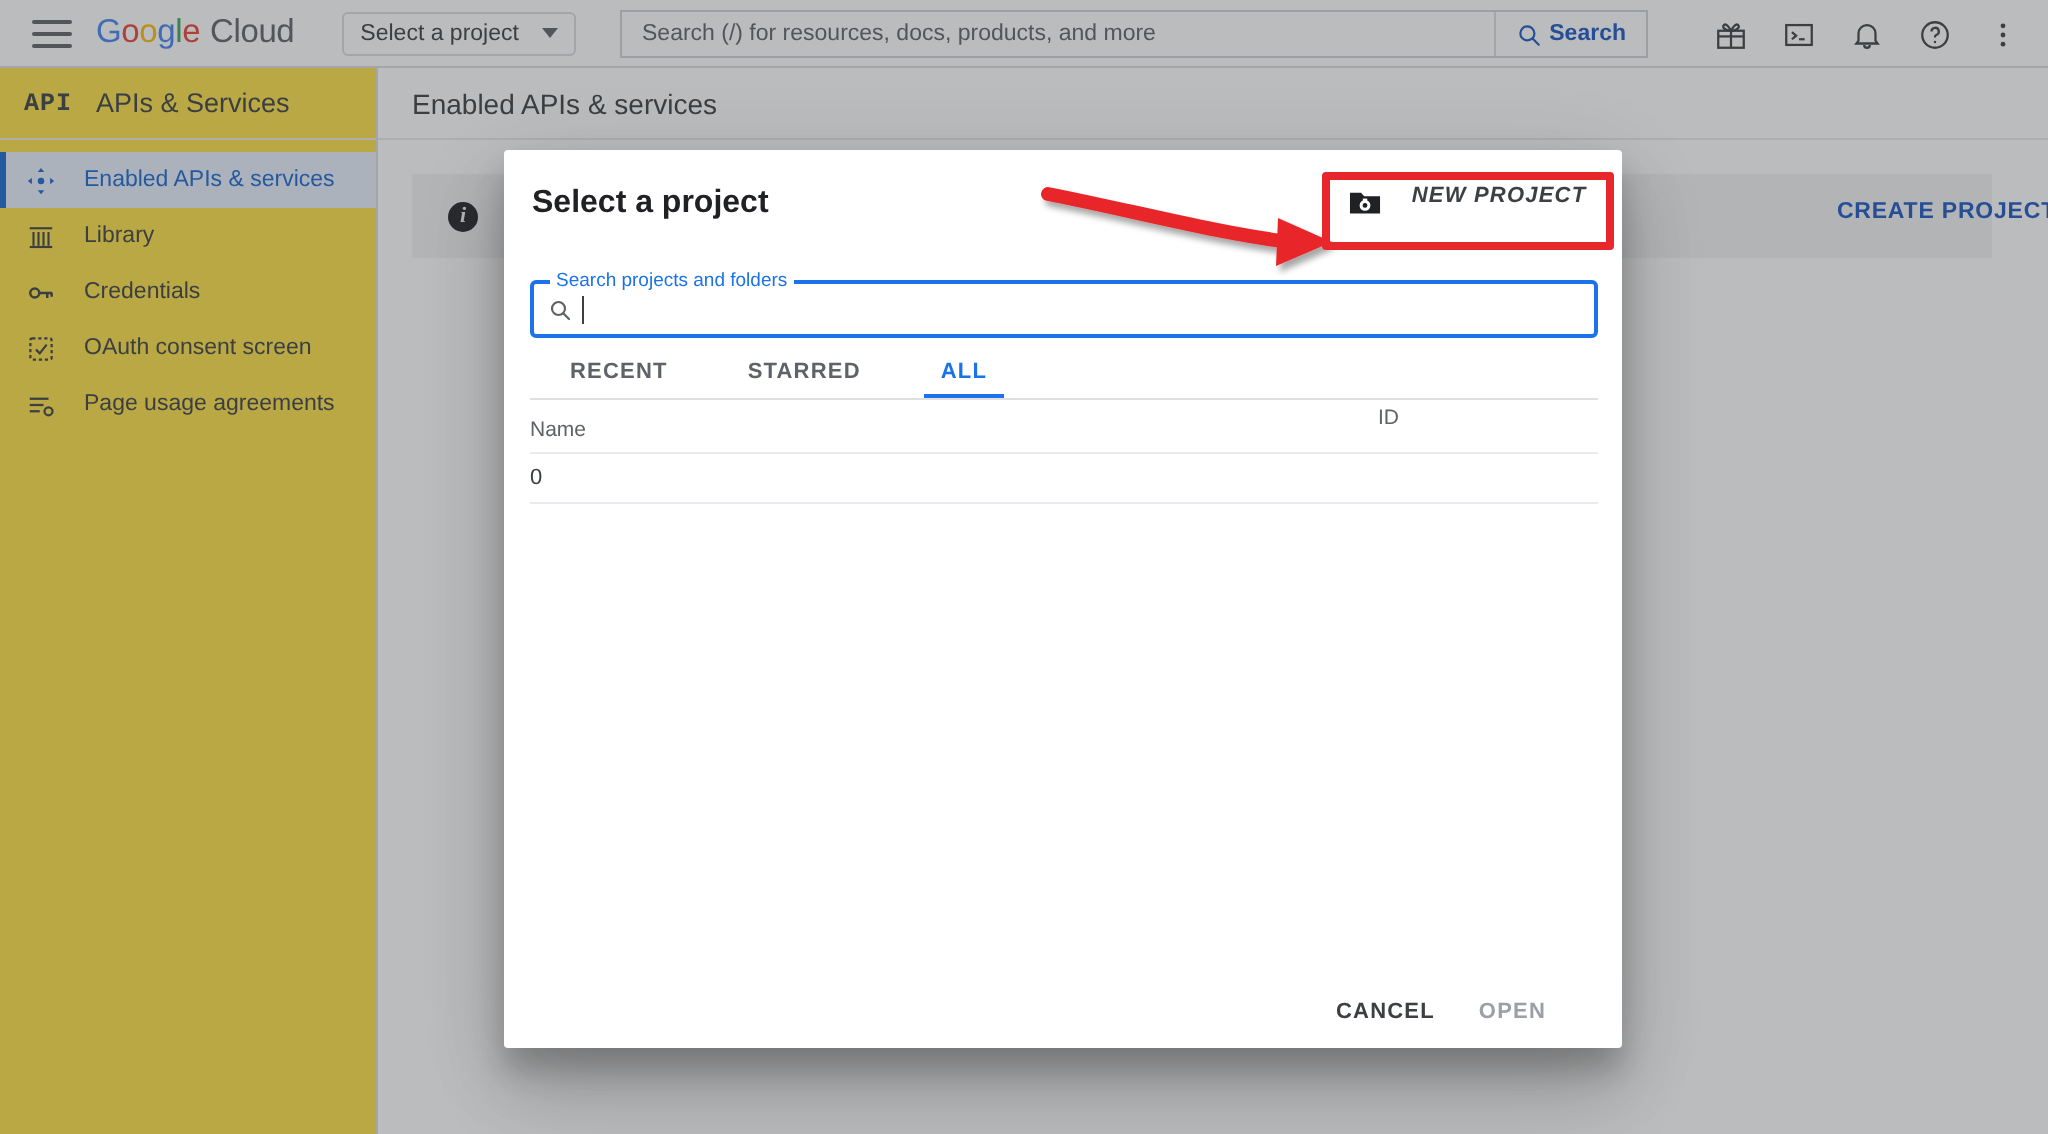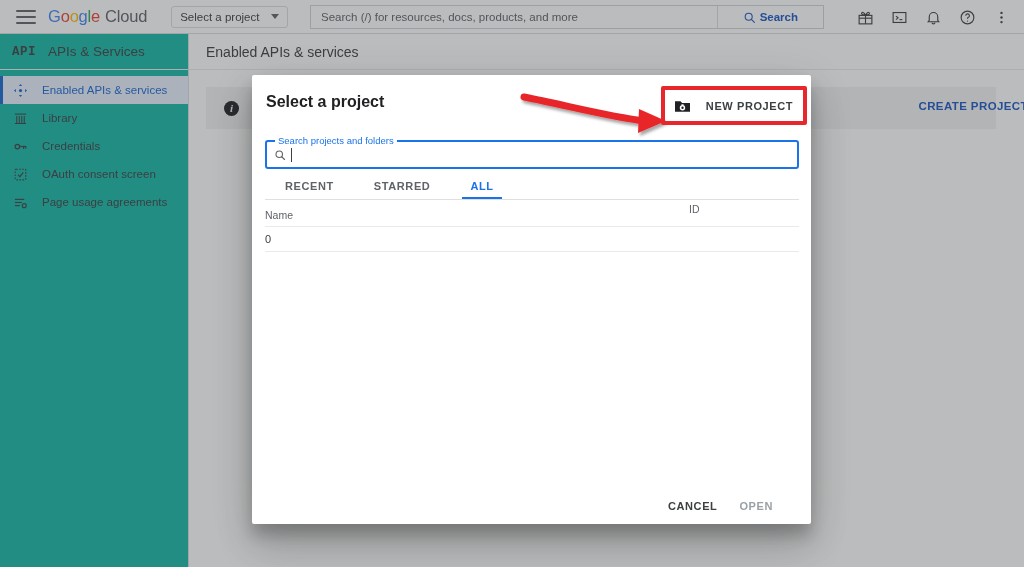--- a/index.html
+++ b/index.html
@@ -75,36 +75,36 @@
     background: transparent;
     font-size: 11.5px; color: #3c4043;
     padding: 0 10px;
     font-family: "Liberation Sans", sans-serif;
   }
   .searchwrap input::placeholder { color: #5f6368; }
   .search-btn {
     display: flex; align-items: center; gap: 4px;
     border-left: 1px solid #dadce0;
     height: 100%;
-    padding: 0 25px;
+    padding: 0 10px;
     color: #1a56c4; font-size: 11.5px; font-weight: bold;
     cursor: pointer;
   }
   .topicons {
     position: absolute; right: 8px; top: 0;
     height: 34px; display: flex; align-items: center; gap: 16px;
     padding-right: 6px;
   }
   .topicons .ic { width: 18px; height: 18px; cursor: pointer; color: #3c4043; display:flex; align-items:center; justify-content:center;}
 
   
   .sidebar {
     position: absolute; left: 0; top: 34px;
     width: 189px; height: 533px;
-    background: #14b8a6;
+    background: #fde047;
     border-right: 1px solid #dadce0;
   }
   .side-header {
     height: 36px;
     display: flex; align-items: center;
     padding-left: 12px; gap: 12px;
     border-bottom: 1px solid #e8eaed;
   }
   .api-logo {
     font-family: "Liberation Mono", monospace;
@@ -171,22 +171,23 @@
     overflow: hidden;
   }
   .dlg-title {
     position: absolute; left: 14px; top: 18px;
     font-size: 16px; color: #202124; font-weight: bold;
   }
   .new-project-btn {
     position: absolute; right: 14px; top: 16px;
     height: 30px; width: 128px;
     background: #fff; border: 1px solid #ffffff;
-    display: flex; align-items: center; justify-content: center; gap: 14px;
+    display: flex; justify-content: center; gap: 14px;
     cursor: pointer;
+    font-style: italic;
   }
   .np-label { font-size: 11px; font-weight: bold; color: #3c4043; letter-spacing: 0.6px; }
 
   
   .field {
     position: absolute; left: 13px; top: 65px;
     width: 534px; height: 29px;
     border: 2px solid #1a73e8;
     border-radius: 3px;
   }

